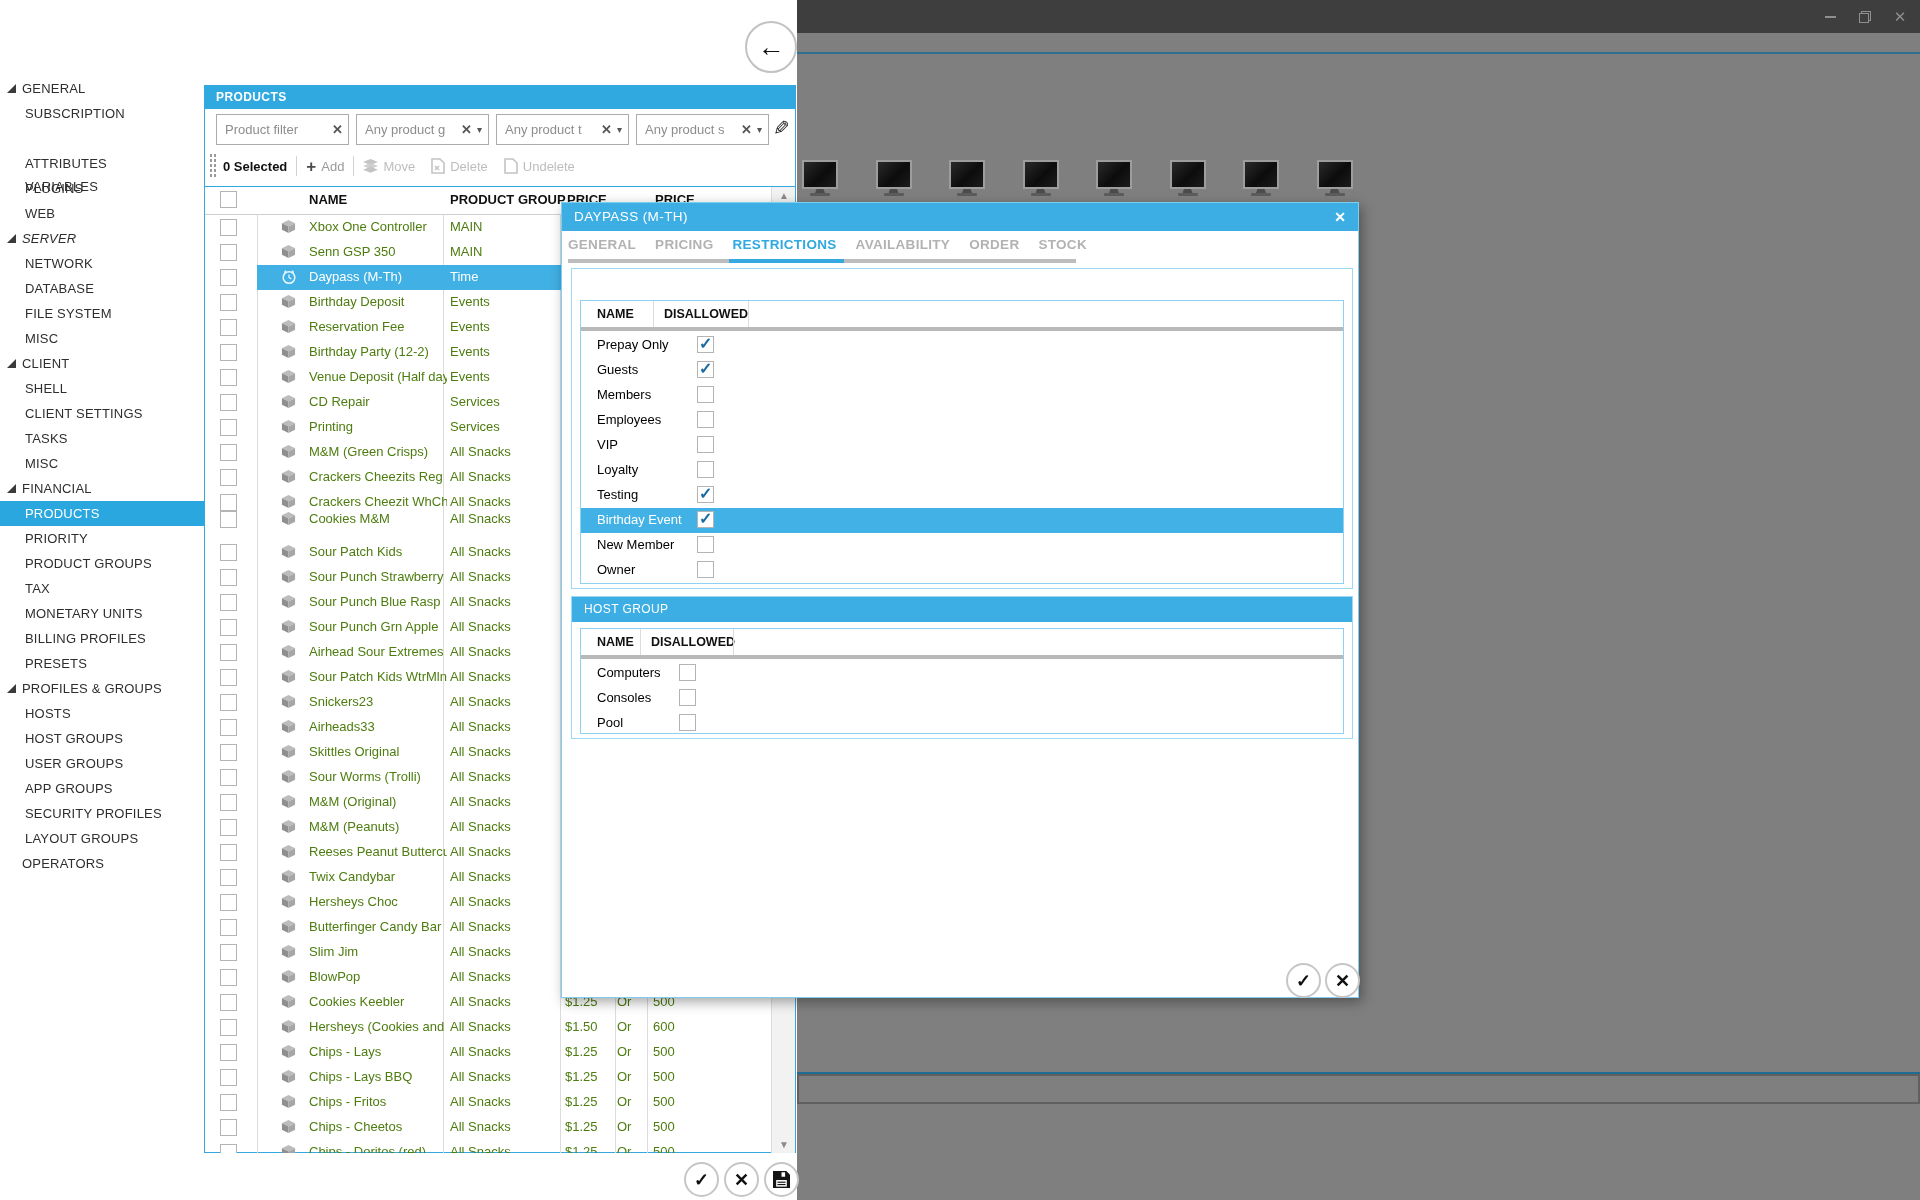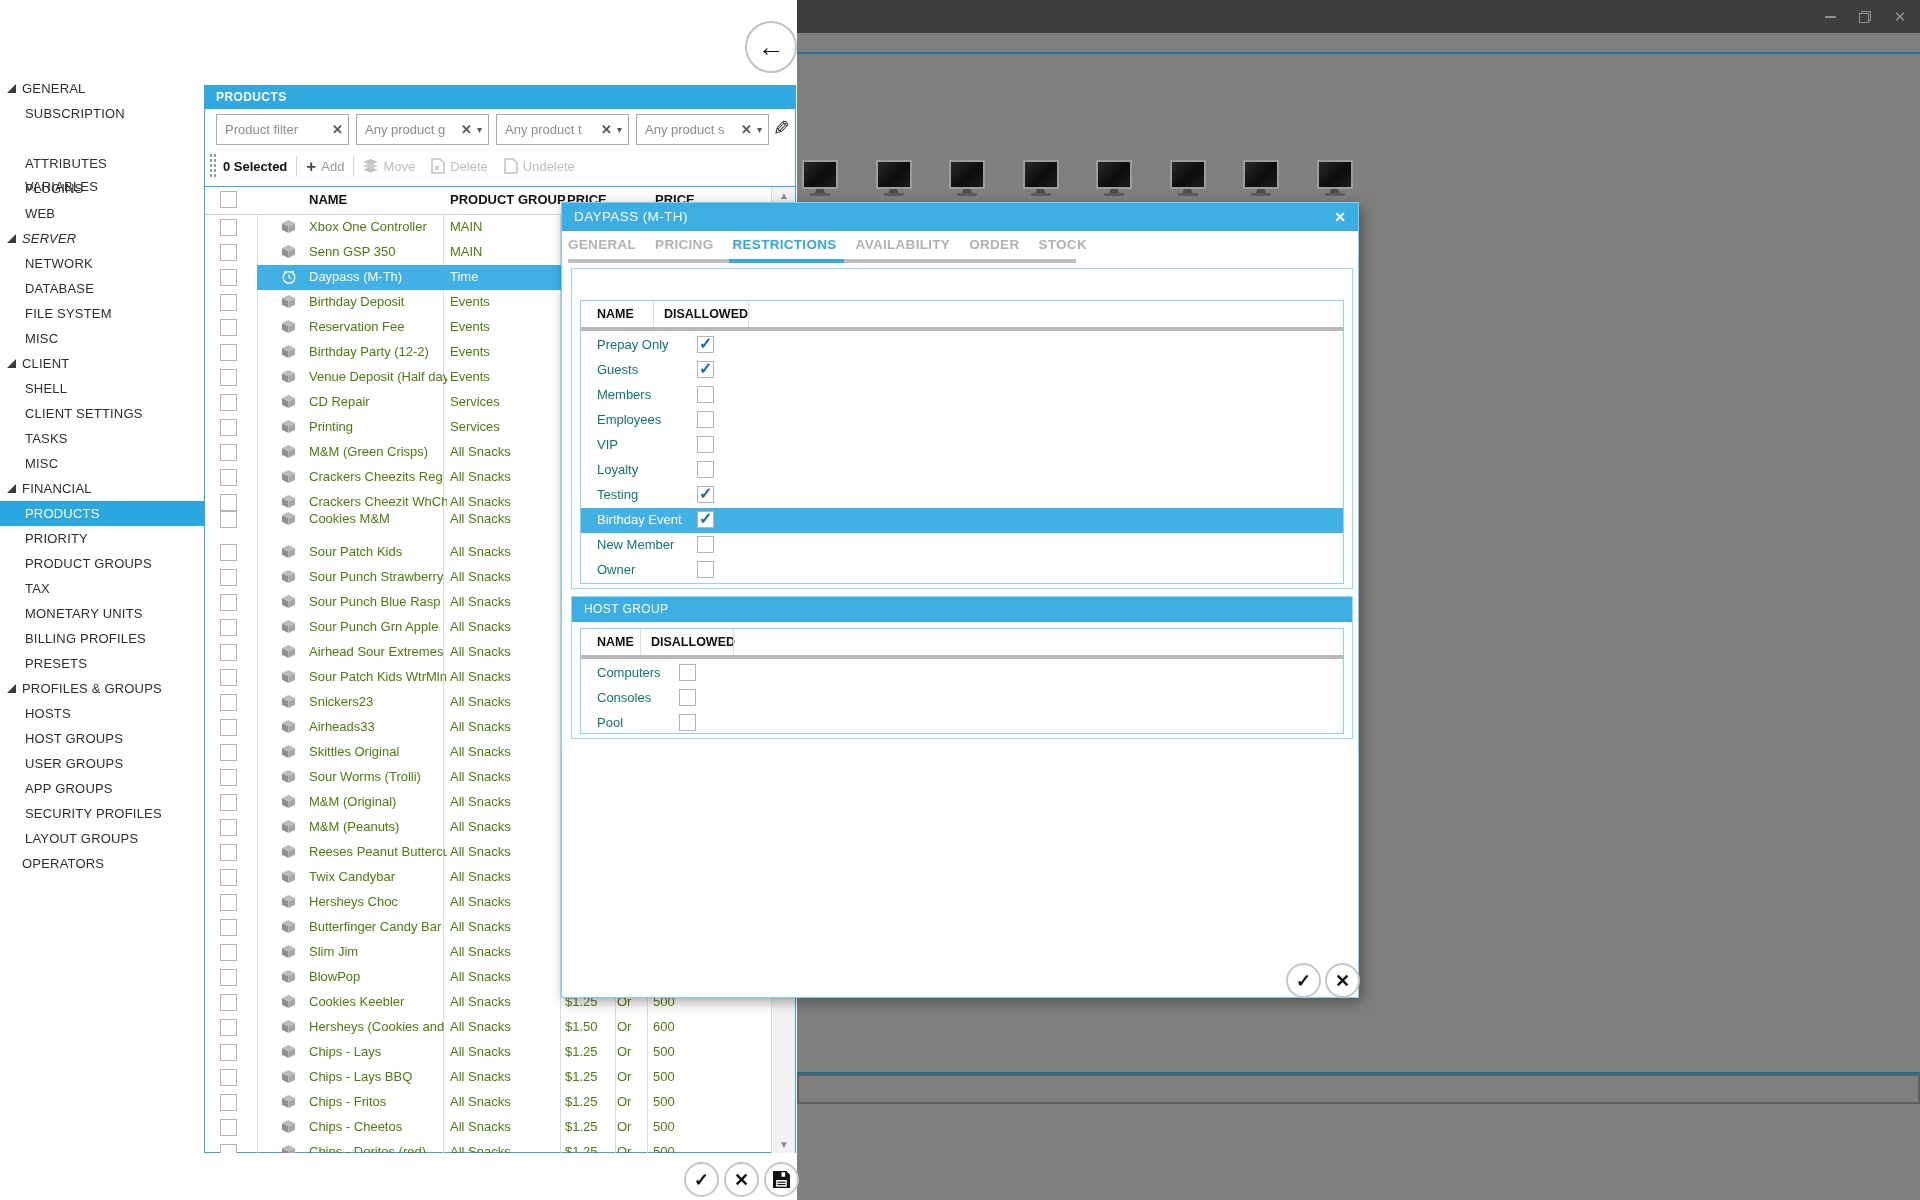--- a/index.html
+++ b/index.html
@@ -87,21 +87,21 @@
   .dtab{position:relative;font-size:13.5px;font-weight:bold;color:#b2b2b2;letter-spacing:.3px;}
   .dtab.active{color:#2fa9df;}
   .dtab.active::after{content:'';position:absolute;left:-3px;right:-7px;top:22px;height:4px;background:#36a9e1;z-index:2;}
   #tab-rule{position:absolute;left:6px;top:56px;width:508px;height:4px;background:#bdbdbd;}
   .gbox{position:absolute;left:9px;width:782px;border:1px solid #9bd9f5;background:#fff;box-sizing:border-box;}
   .ghead{height:25px;background:#3caee3;color:#fff;font-size:12px;line-height:25px;padding-left:12px;letter-spacing:.4px;}
   .gtable{position:absolute;left:8px;right:8px;border:1px solid #8ed2f1;background:#fff;}
   .gth{position:absolute;left:0;top:0;width:100%;height:26px;font-size:12.5px;font-weight:bold;color:#111;border-bottom:4px solid #b9b9b9;box-sizing:content-box;}
   .gth span{position:absolute;top:6px;}
   .gth .gv{position:absolute;top:0;height:26px;width:1px;background:#dcdcdc;}
-  .grow{position:absolute;left:0;width:100%;height:25px;font-size:13px;color:#0f766e;}
+  .grow{position:absolute;left:0;width:100%;height:25px;font-size:13px;color:#000000;}
   .grow.sel{background:#42b1e5;color:#fff;}
   .grow .gname{position:absolute;top:4px;white-space:nowrap;}
   .grow .cb{top:3px;}
   
   #dlg-ok{left:724px;top:760px;}
   #dlg-cancel{left:763px;top:760px;}
 </style>
 </head>
 <body>
 

